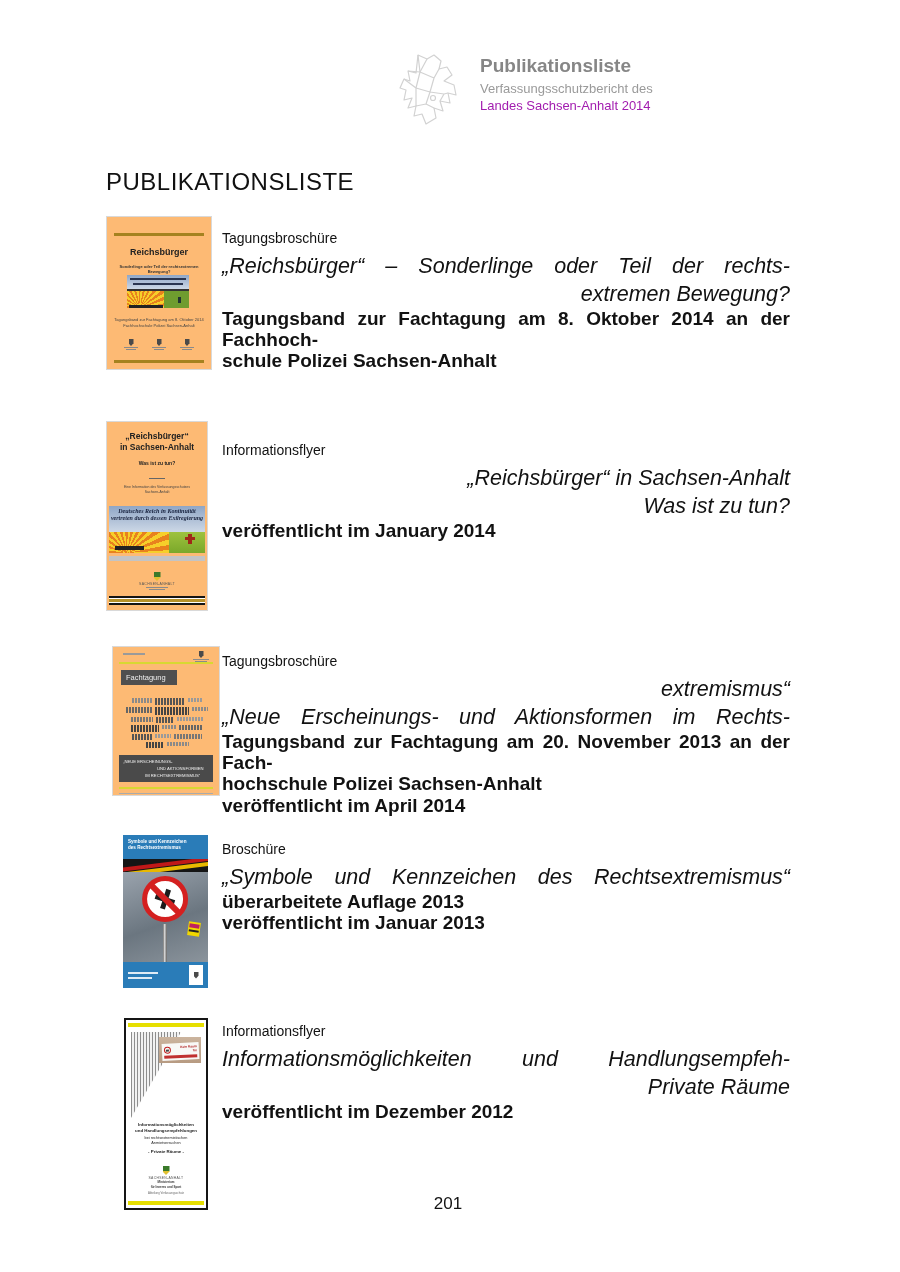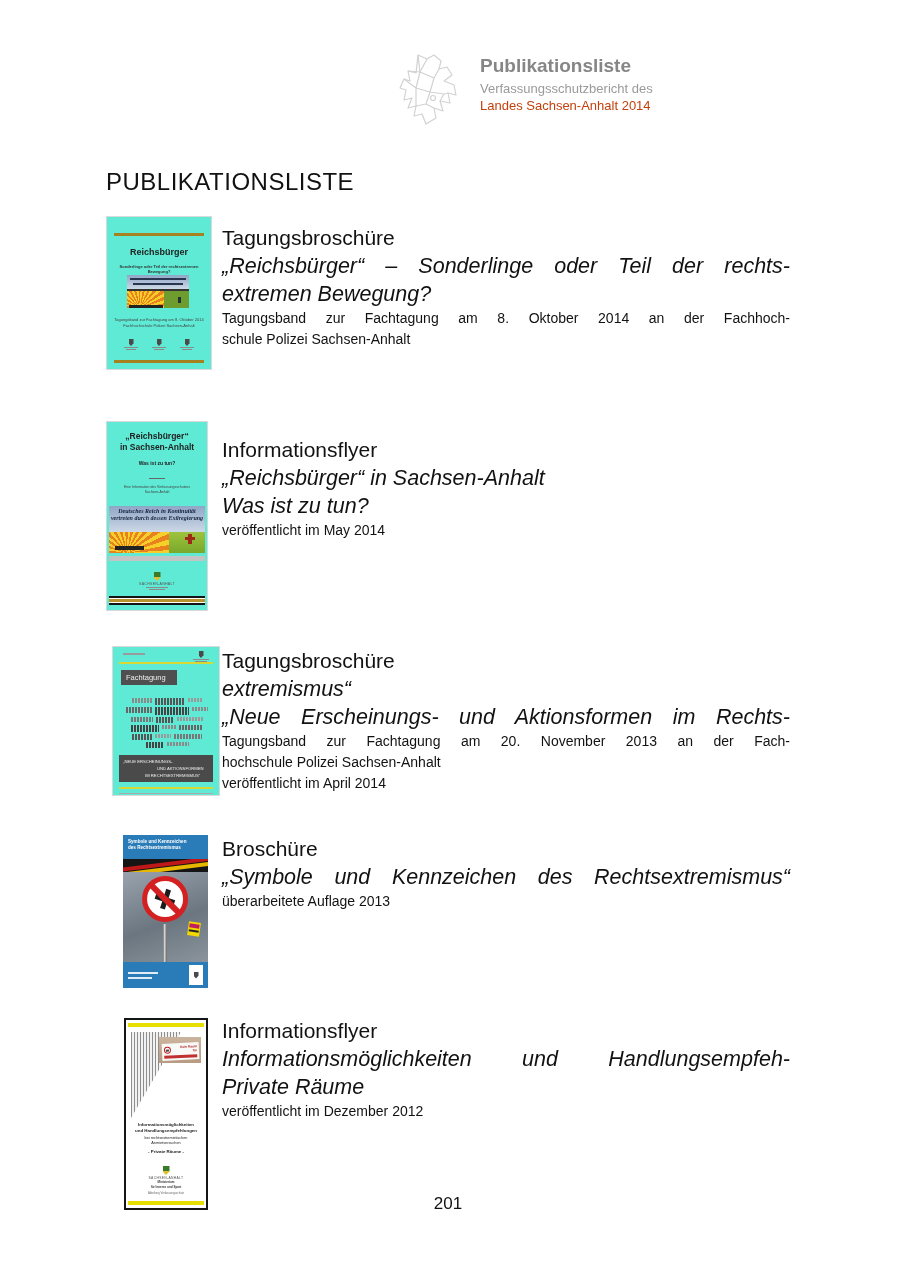--- a/index.html
+++ b/index.html
@@ -4,33 +4,33 @@
 <style>
   html,body { margin:0; padding:0; background:#ffffff; }
   .page {
     position:relative; width:900px; height:1272px; background:#ffffff;
     font-family:"Liberation Sans", sans-serif; color:#121212; overflow:hidden;
   }
   
   .hdr-map { position:absolute; left:396px; top:52px; width:64px; height:76px; }
   .hdr-title { position:absolute; left:480px; top:55px; font-size:19px; font-weight:bold; color:#868686; }
   .hdr-sub1 { position:absolute; left:480px; top:81px; font-size:13px; color:#9a9a9a; }
-  .hdr-sub2 { position:absolute; left:480px; top:98px; font-size:13px; color:#c2410c; }
+  .hdr-sub2 { position:absolute; left:480px; top:98px; font-size:13px; color:#a21caf; }
   
   .doc-title { position:absolute; left:106px; top:168px; font-size:24px; letter-spacing:0.5px; color:#111; }
   
   .etext { position:absolute; left:222px; width:568px; }
-  .kind   { font-size:21px; line-height:28px; }
-  .tline  { font-size:21.5px; font-style:italic; line-height:28px; }
+  .kind   { font-size:14px; line-height:28px; }
+  .tline  { font-size:21.5px; font-style:italic; line-height:28px;text-align:right; }
   .stretch{ text-align:justify; text-align-last:justify; }
-  .bline  { font-size:14px; line-height:21.2px; }
+  .bline  { font-size:19px; line-height:21.2px;font-weight:bold; }
   
   .pageno { position:absolute; left:106px; top:1194px; width:684px; text-align:center; font-size:17px; }
   
-  .thumb { position:absolute; background:#5eead4; }
+  .thumb { position:absolute; background:#fdba74; }
   .lightborder { border:1px solid #d9d9d9; }
   .tb { background:#8a8a8a; } 
   .sunburst { background:repeating-conic-gradient(from 250deg at 35% 100%, #f6cf2a 0 7deg, #e8821e 7deg 14deg); }
   
   .t1-bar { position:absolute; left:7px; right:7px; height:3px; background:#a5821f; }
   .t1-title { position:absolute; left:0; right:0; top:30px; text-align:center; font-size:9px; font-weight:bold; color:#222; }
   .t1-sub { position:absolute; left:4px; right:4px; top:47px; text-align:center; font-size:4px; font-weight:bold; color:#333; }
   .t1-img { position:absolute; left:20px; top:58px; width:62px; height:33px; }
   .t1-sky { position:absolute; left:0; right:0; top:0; height:14px; background:linear-gradient(#8fa6c6,#cdd8e6); }
   .t1-skyline { position:absolute; left:3px; right:3px; height:2px; background:#2a3550; }
@@ -210,21 +210,21 @@
       <div class="t2-org">SACHSEN-ANHALT</div>
       <div class="tb" style="width:22px;height:1px"></div>
       <div class="tb" style="width:16px;height:1px"></div>
     </div>
     <div class="t2-bottom"></div>
   </div>
   <div class="etext" style="top:436px">
     <div class="kind">Informationsflyer</div>
     <div class="tline">„Reichsbürger“ in Sachsen-Anhalt</div>
     <div class="tline">Was ist zu tun?</div>
-    <div class="bline">veröffentlicht im May 2014</div>
+    <div class="bline">veröffentlicht im January 2014</div>
   </div>
 
   <div class="thumb lightborder" style="left:112px; top:646px; width:106px; height:148px;">
     <div class="t3-topbar"></div>
     <div class="t3-toplogo">
       <div class="mini-shield"></div>
         <div class="tb" style="width:16px;height:1px"></div>
         <div class="tb" style="width:12px;height:1px"></div>
     </div>
     <div class="t3-yellow" style="top:15px"></div>
@@ -287,20 +287,21 @@
       <div class="t4-ftb" style="bottom:9px; width:24px;"></div>
       <div class="t4-box">
           <div class="mini-shield"></div>
         </div>
     </div>
   </div>
   <div class="etext" style="top:835px">
     <div class="kind">Broschüre</div>
     <div class="tline stretch">„Symbole und Kennzeichen des Rechtsextremismus“</div>
     <div class="bline">überarbeitete Auflage 2013</div>
+    <div class="bline">veröffentlicht im Januar 2013</div>
   </div>
 
   <div class="thumb t5" style="left:124px; top:1018px; width:84px; height:192px;">
     <div class="t5-yel" style="top:3px"></div>
     <div class="t5-stripes"></div>
     <div class="t5-photo">
       <div class="t5-card">
         <div>Kein Raum</div>
         <div>für</div>
         <div class="t5-mini-no"></div>

